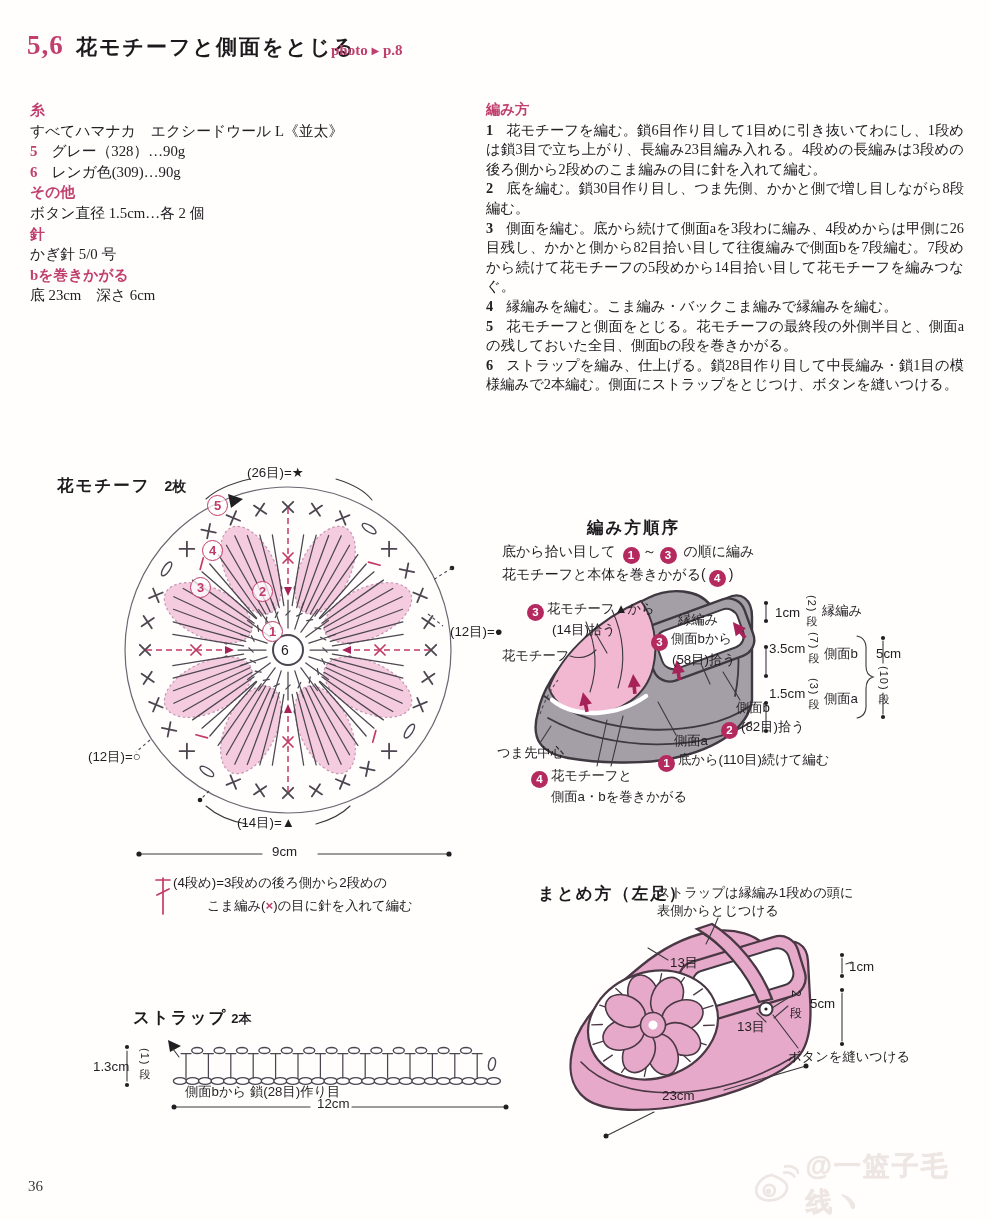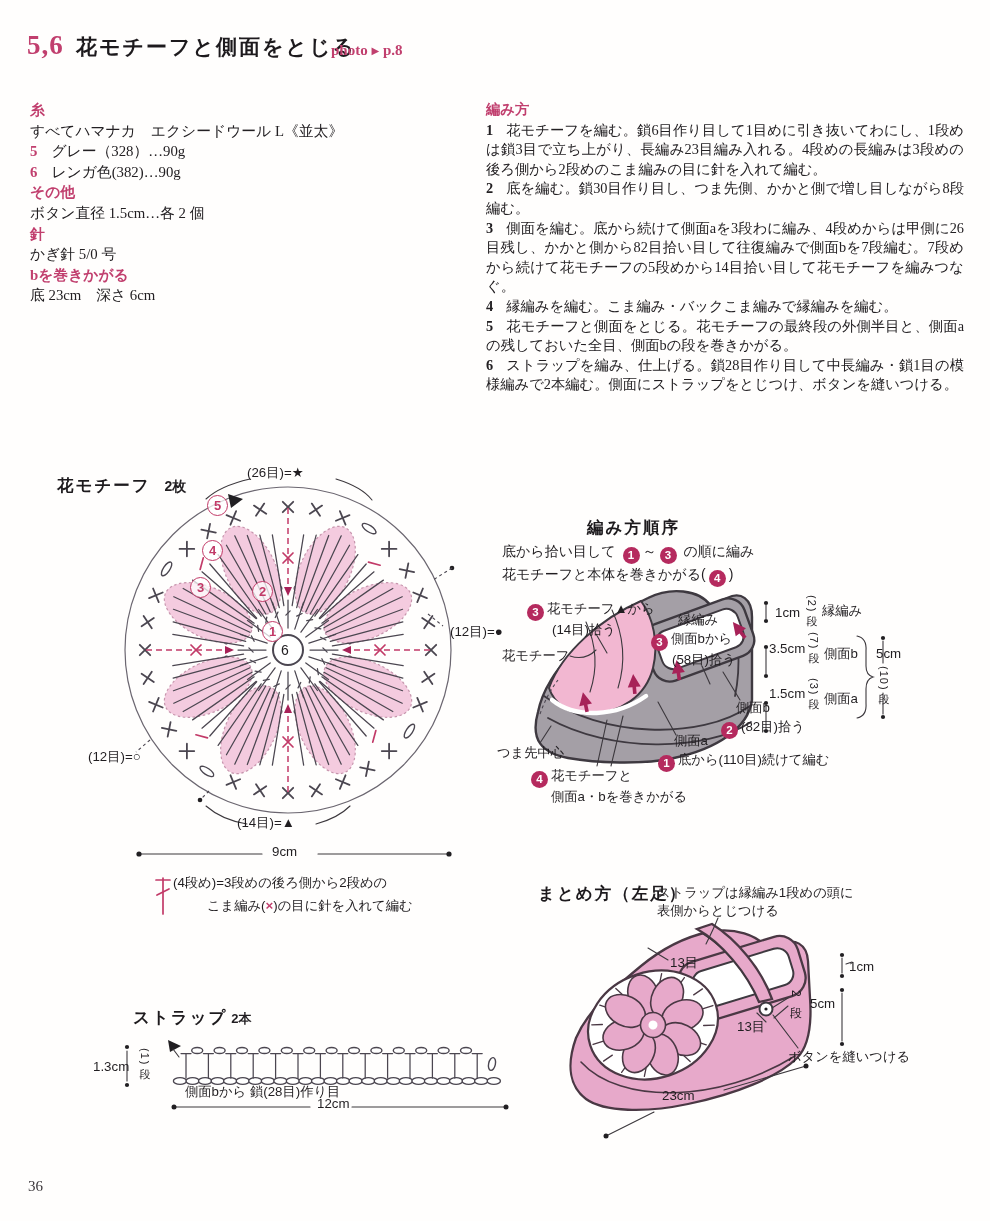--- a/index.html
+++ b/index.html
@@ -624,21 +624,21 @@
   <div class="lbl t-photo" style="left:331px;top:40px;">
     <span>photo</span>
     <span class="arr">▶</span>
     <span>p.8</span>
   </div>
 
   <div id="materials">
     <div class="hd">糸</div>
     <div>すべてハマナカ　エクシードウール L《並太》</div>
     <div><span class="num">5</span><span>グレー（328）…90g</span></div>
-    <div><span class="num">6</span><span>レンガ色(382)…90g</span></div>
+    <div><span class="num">6</span><span>レンガ色(309)…90g</span></div>
     <div class="hd">その他</div>
     <div>ボタン直径 1.5cm…各 2 個</div>
     <div class="hd">針</div>
     <div>かぎ針 5/0 号</div>
     <div class="hd">bを巻きかがる</div>
     <div>底 23cm　深さ 6cm</div>
   </div>
 
   <div id="instr">
     <div class="ih">編み方</div>
@@ -730,13 +730,25 @@
   <div class="lbl sm" style="left:657px;top:902px;">表側からとじつける</div>
   <div class="lbl sm" style="left:670px;top:954px;">13目</div>
   <div class="lbl sm" style="left:737px;top:1018px;">13目</div>
   <div class="lbl vert" style="left:790px;top:990px;font-size:12px;">2段</div>
   <div class="lbl sm" style="left:849px;top:958px;">1cm</div>
   <div class="lbl sm" style="left:810px;top:995px;">5cm</div>
   <div class="lbl sm" style="left:788px;top:1048px;">ボタンを縫いつける</div>
   <div class="lbl sm" style="left:662px;top:1087px;">23cm</div>
 
   <div id="pgnum">36</div>
+  <div id="wm">
+    <svg width="52" height="44" viewBox="0 0 52 44">
+      <g fill="none" stroke="#eee6e2" stroke-width="3">
+        <path d="M22,12 C10,14 3,24 5,32 C7,40 20,42 29,38 C38,34 41,25 36,20 C31,15 24,14 22,12 Z"></path>
+        <circle cx="19" cy="29" r="6"></circle>
+        <circle cx="18" cy="30" r="1.5" fill="#eee6e2"></circle>
+        <path d="M34,10 C39,8 45,10 47,15"></path>
+        <path d="M35,3 C42,1 50,4 51,11"></path>
+      </g>
+    </svg>
+    <span>@一篮子毛线ヽ</span>
+  </div>
 </div>
 
 </body></html>

